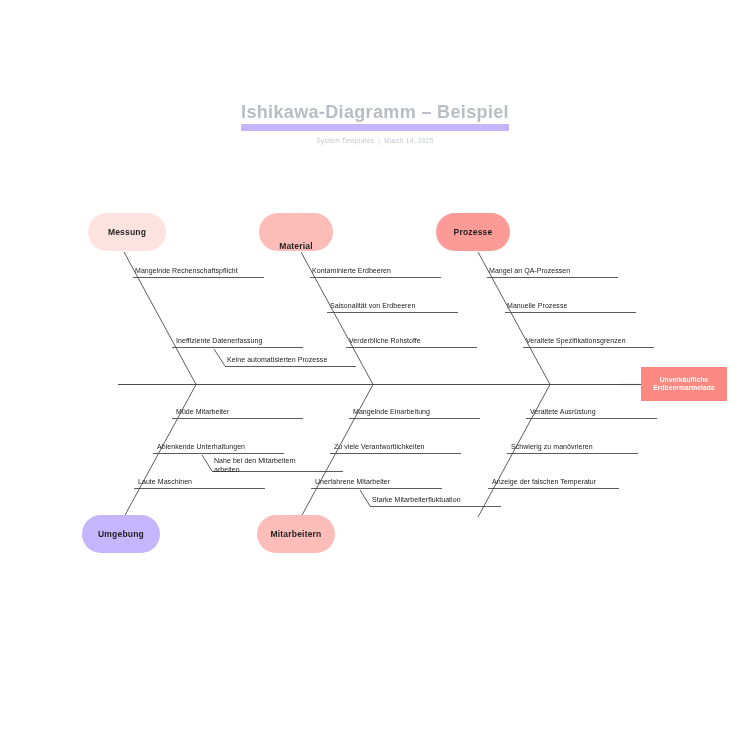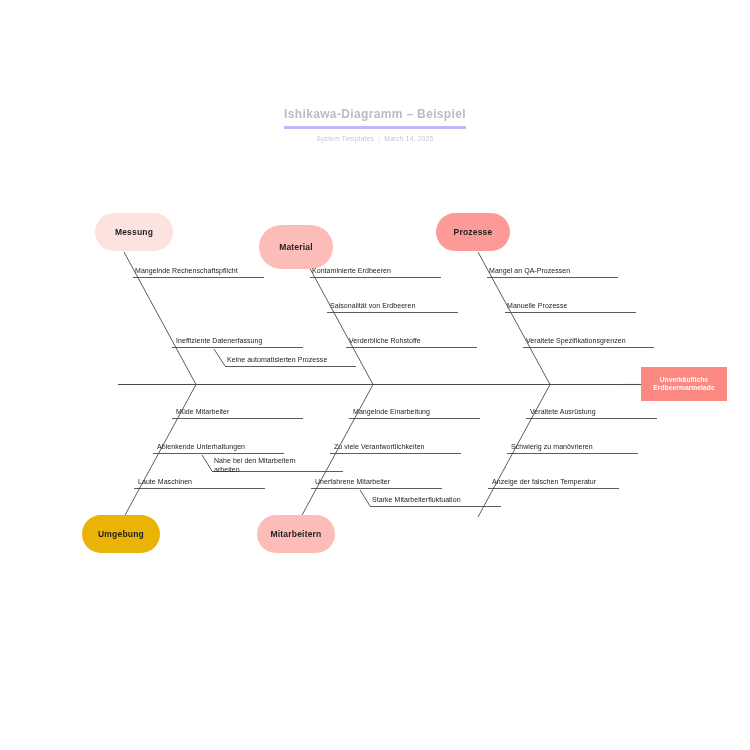--- a/index.html
+++ b/index.html
@@ -24,27 +24,27 @@
 
   
   .header {
     position: absolute;
     left: 0;
     top: 104px;
     width: 750px;
     text-align: center;
   }
   .doc-title {
-    font-size: 12px;
+    font-size: 18px;
     font-weight: bold;
     letter-spacing: 0.35px;
     color: #b9bcc4;
     padding-bottom: 4px;
     display: inline-block;
-    border-bottom: 3px solid #c4b5fd;
+    border-bottom: 7px solid #c4b5fd;
     line-height: 15px;
   }
   .doc-subtitle {
     margin-top: 5px;
     font-size: 6.5px;
     letter-spacing: 0.3px;
     color: #c3c6cd;
     line-height: 9px;
   }
   .doc-subtitle .sep {
@@ -171,33 +171,33 @@
     <line class="cause-line" x1="330" y1="453.5" x2="461" y2="453.5"></line>
     <line class="cause-line" x1="311" y1="488.5" x2="442" y2="488.5"></line>
     <line class="sub-line" x1="360" y1="490" x2="370" y2="506"></line>
     <line class="cause-line" x1="370" y1="506.5" x2="501" y2="506.5"></line>
 
     <line class="cause-line" x1="526" y1="418.5" x2="657" y2="418.5"></line>
     <line class="cause-line" x1="507" y1="453.5" x2="638" y2="453.5"></line>
     <line class="cause-line" x1="488" y1="488.5" x2="619" y2="488.5"></line>
   </svg>
 
-  <div class="cat" style="left:95px; top:213px; width:78px; height:38px; background:#fde3e0;">
+  <div class="cat" style="left:88px; top:213px; width:78px; height:38px; background:#fde3e0;">
     <span>Messung</span>
   </div>
 
-  <div class="cat" style="left:259px; top:225px; width:74px; height:44px; background:#fcbdb8;">
+  <div class="cat" style="left:259px; top:213px; width:74px; height:38px; background:#fcbdb8;align-items:flex-end;">
     <span>Material</span>
   </div>
 
   <div class="cat" style="left:436px; top:213px; width:74px; height:38px; background:#fb9a96;">
     <span>Prozesse</span>
   </div>
 
-  <div class="cat" style="left:82px; top:515px; width:78px; height:38px; background:#eab308;">
+  <div class="cat" style="left:82px; top:515px; width:78px; height:38px; background:#c4b5fd;">
     <span>Umgebung</span>
   </div>
 
   <div class="cat" style="left:257px; top:515px; width:78px; height:38px; background:#fcbdb8;">
     <span>Mitarbeitern</span>
   </div>
 
 
   <div class="effect">
     <span>Unverkäufliche Erdbeermarmelade</span>

